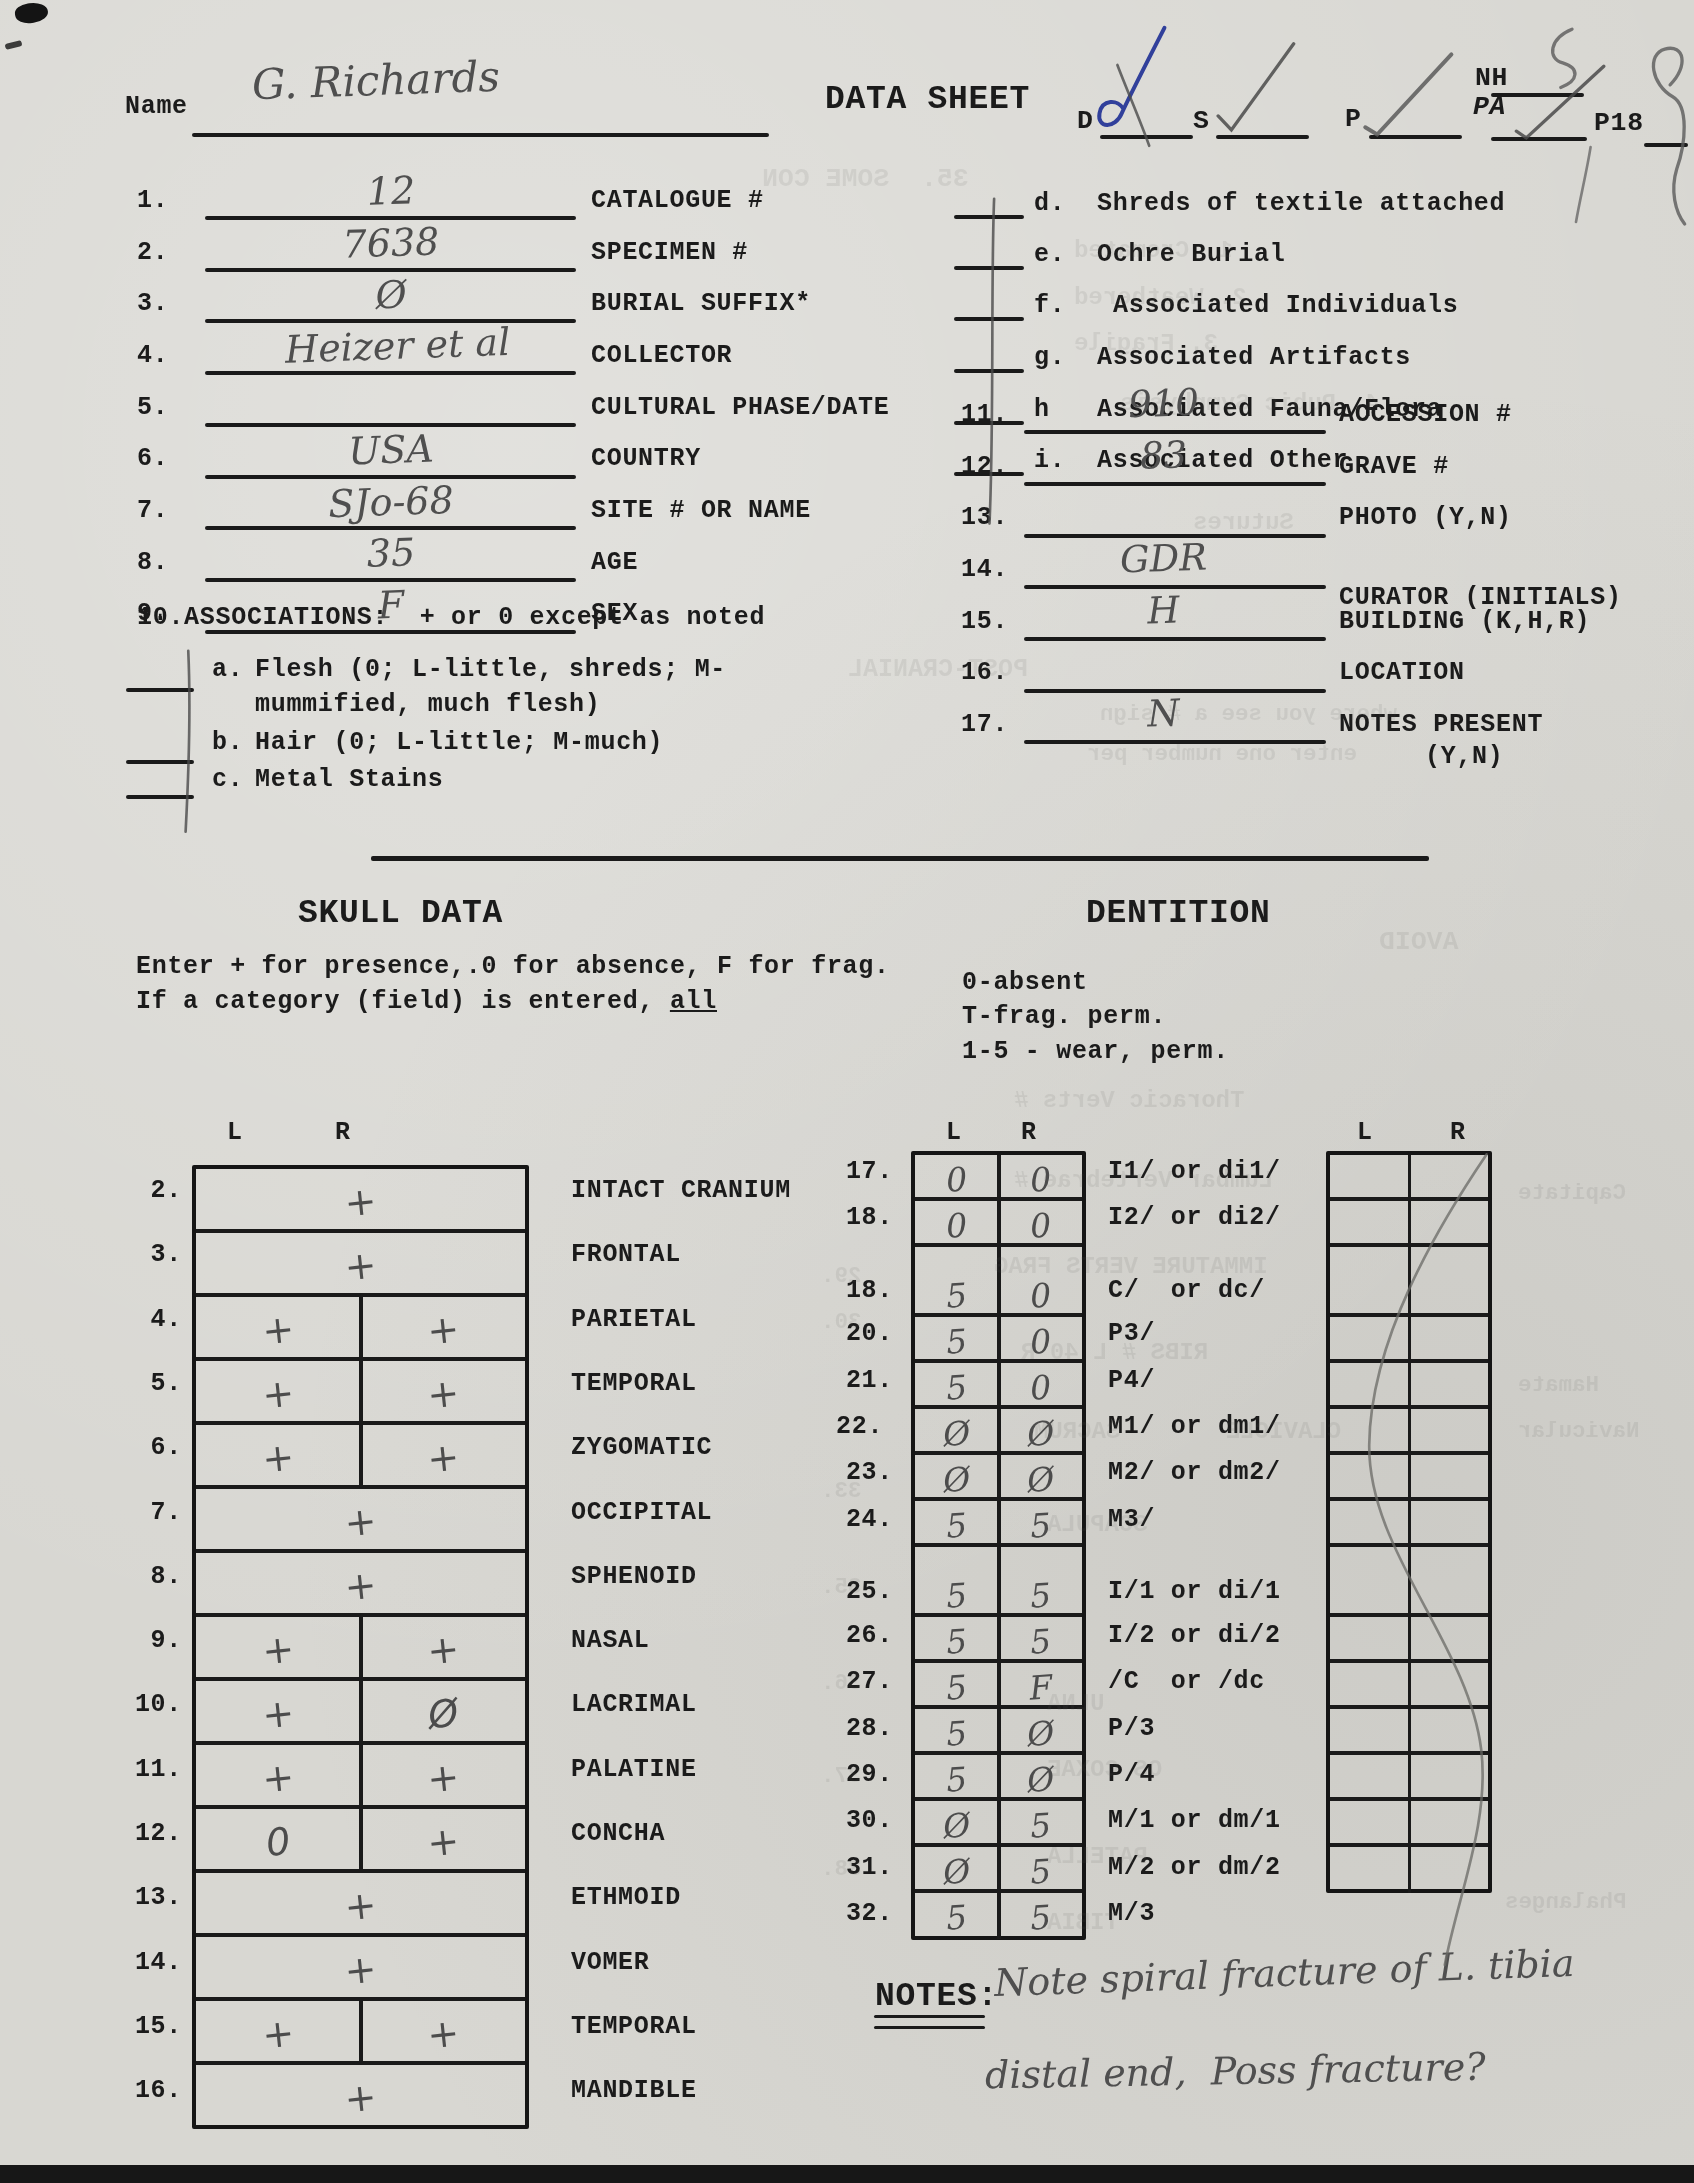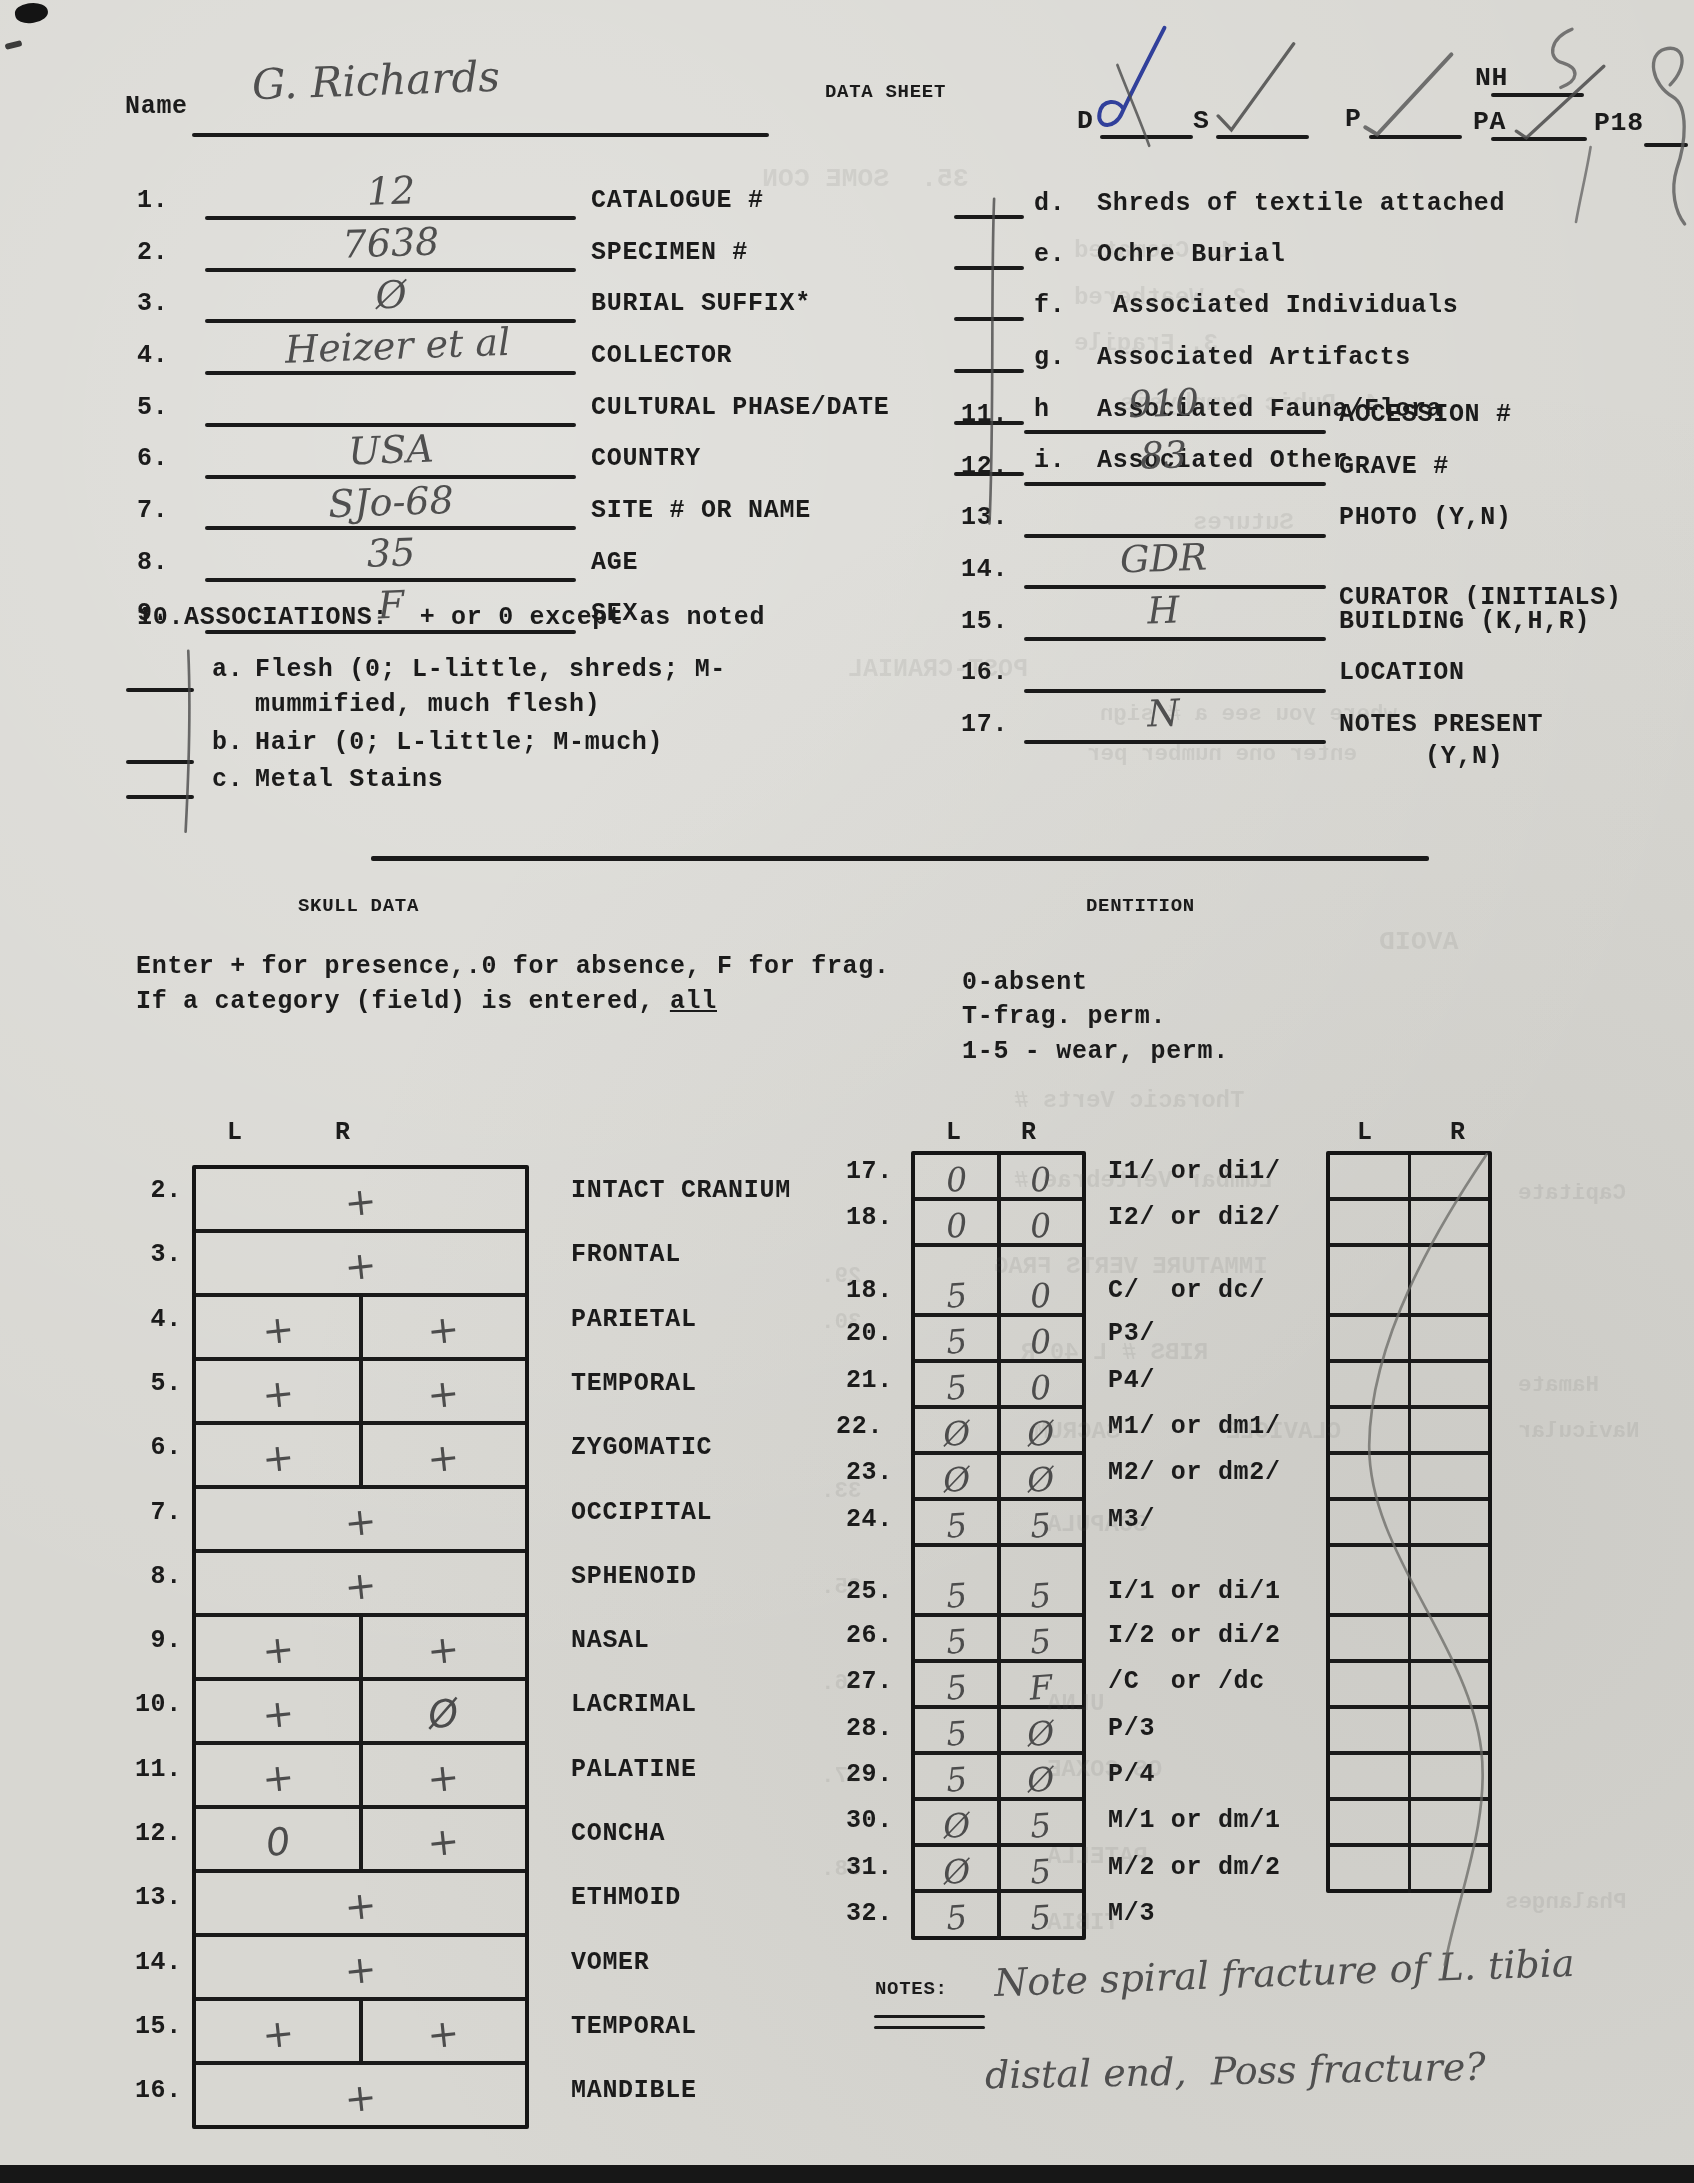--- a/index.html
+++ b/index.html
@@ -11,21 +11,21 @@
     background:
       radial-gradient(circle at 30% 20%, rgba(255,255,255,.25), rgba(0,0,0,0) 60%),
       radial-gradient(circle at 85% 70%, rgba(120,120,115,.12), rgba(0,0,0,0) 55%),
       var(--paper);
     font-family:"Liberation Mono", monospace;
   }
   .typed{
     position:absolute; font-family:"Liberation Mono", monospace; font-weight:700;
     color:var(--ink); font-size:25px; letter-spacing:0.7px; white-space:pre; line-height:1.1;
   }
-  .typed.big{font-size:19px;}
+  .typed.big{font-size:33px;}
   .hw{
     position:absolute; font-family:"DejaVu Serif", serif; font-style:italic;
     color:var(--pencil); white-space:pre; line-height:1;
   }
   .uline{position:absolute; background:#1a1a1a; height:4px; border-radius:2px;}
   .thin{height:3.3px;}
   .ghost{
     position:absolute; font-family:"Liberation Mono", monospace; font-weight:700;
     color:#5c5c58; opacity:.11; white-space:pre; transform:scaleX(-1);
   }
@@ -51,21 +51,21 @@
 
   <div id="flags">
       <div class="typed" style="left: 1077px; top: 107px; font-size: 26.5px;">D</div>
       <div class="uline" style="left: 1100px; top: 135px; width: 93px;"></div>
       <div class="typed" style="left: 1193px; top: 107px; font-size: 26.5px;">S</div>
       <div class="uline" style="left: 1216px; top: 135px; width: 93px;"></div>
       <div class="typed" style="left: 1345px; top: 105px; font-size: 26.5px;">P</div>
       <div class="uline" style="left: 1369px; top: 135px; width: 93px;"></div>
       <div class="typed" style="left: 1475px; top: 64px; font-size: 26.5px;">NH</div>
       <div class="uline" style="left: 1491px; top: 93px; width: 93px;"></div>
-      <div class="typed" style="left: 1473px; top: 108px; font-size: 26.5px;">PA</div>
+      <div class="typed" style="left: 1473px; top: 93px; font-size: 26.5px; font-style: italic;">PA</div>
       <div class="uline" style="left: 1491px; top: 137px; width: 96px;"></div>
       <div class="typed" style="left: 1594px; top: 109px; font-size: 26.5px;">P18</div>
       <div class="uline" style="left: 1644px; top: 143px; width: 44px;"></div>
     </div>
 
   <div id="fieldsLeft">
       <div class="typed" style="left: 137px; top: 187px;">1.</div>
       <div class="uline" style="left: 205px; top: 216px; width: 371px;"></div>
       <div class="typed" style="left: 591px; top: 187px;">CATALOGUE #</div>
       <div class="hw" style="left: 285px; top: 172px; width: 212px; text-align: center; font-size: 38px; transform: rotate(-2deg);">12</div>

